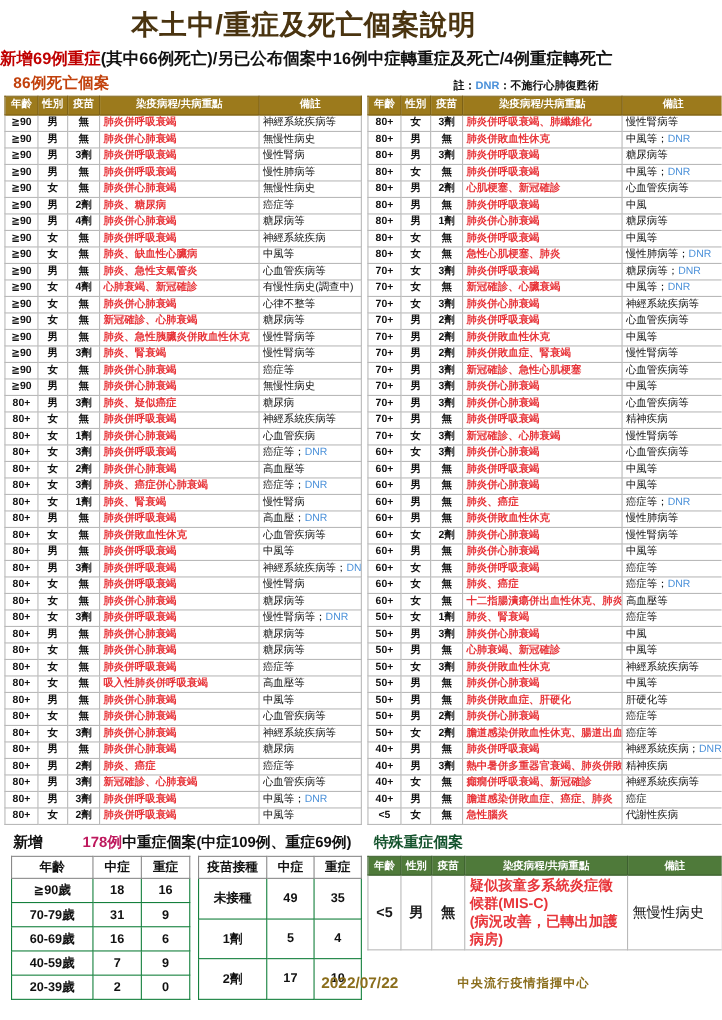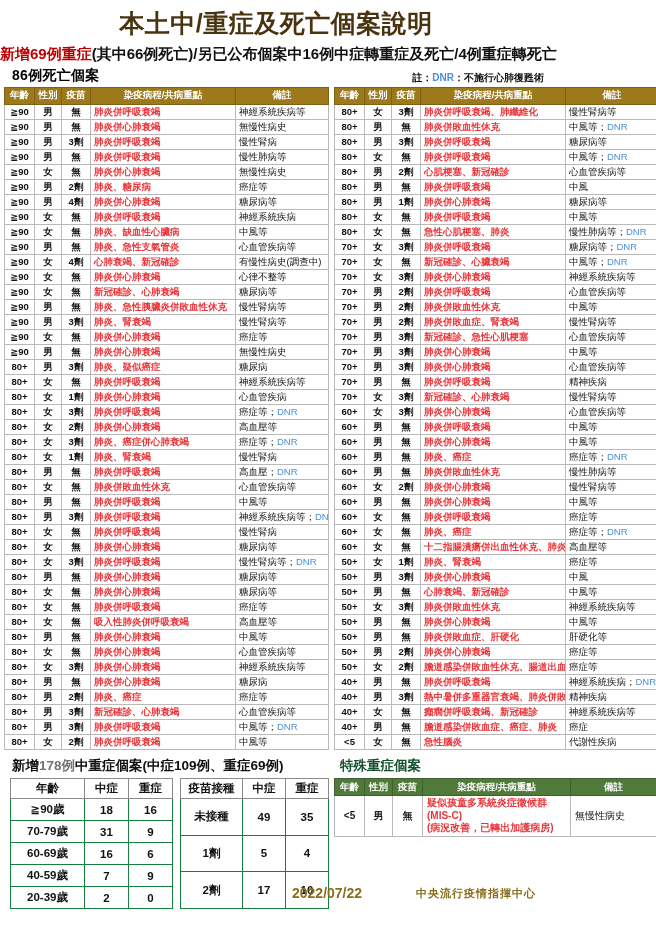--- a/index.html
+++ b/index.html
@@ -38,21 +38,21 @@
   .band{
     display:flex;
     align-items:flex-end;
     justify-content:space-between;
     padding:2px 8px 1px 12px;
     margin-top:3px;
   }
   .sec-title{
     font-size:14px;
     font-weight:bold;
-    color:#000000;
+    color:#c2410c;
     letter-spacing:0.3px;
   }
   .dnr-note{
     font-size:10px;
     font-weight:bold;
     color:#111;
     white-space:nowrap;
   }
   .dnr-note .dnr{color:#4a90d9;}
 
@@ -121,21 +121,21 @@
     gap:4px;
   }
   .bottom-left{width:322px;}
   .bottom-right{width:324px;}
   .bl-title{
     font-size:13.5px;
     font-weight:bold;
     color:#111;
     margin:0 0 3px 6px;
   }
-  .bl-title .hl{color:#737373;}
+  .bl-title .hl{color:#be185d;padding-left:36px;}
   .br-title{
     font-size:13.5px;
     font-weight:bold;
     color:#14532d;
     margin:0 0 3px 8px;
   }
   .sum-wrap{display:flex;gap:7px;margin-left:4px;}
 
   table.sum{
     border-collapse:collapse;
@@ -183,21 +183,21 @@
     font-size:9.5px;
     border:1px solid #3e6030;
     height:14px;
     text-align:center;
     padding:1px 0;
   }
   table.special td{
     border:1px solid #b9b9b9;
     vertical-align:middle;
     height:32px;
-    font-size:10px;
+    font-size:13px;
   }
   table.special td.age,table.special td.sex,table.special td.vax{
     text-align:center;font-weight:bold;
   }
   table.special td.course{
     color:#e8353a;font-weight:bold;padding-left:4px;line-height:1.25;
   }
   table.special td.note{padding-left:4px;color:#111;}
   .s-age{width:30px;}
   .s-sex{width:28px;}

